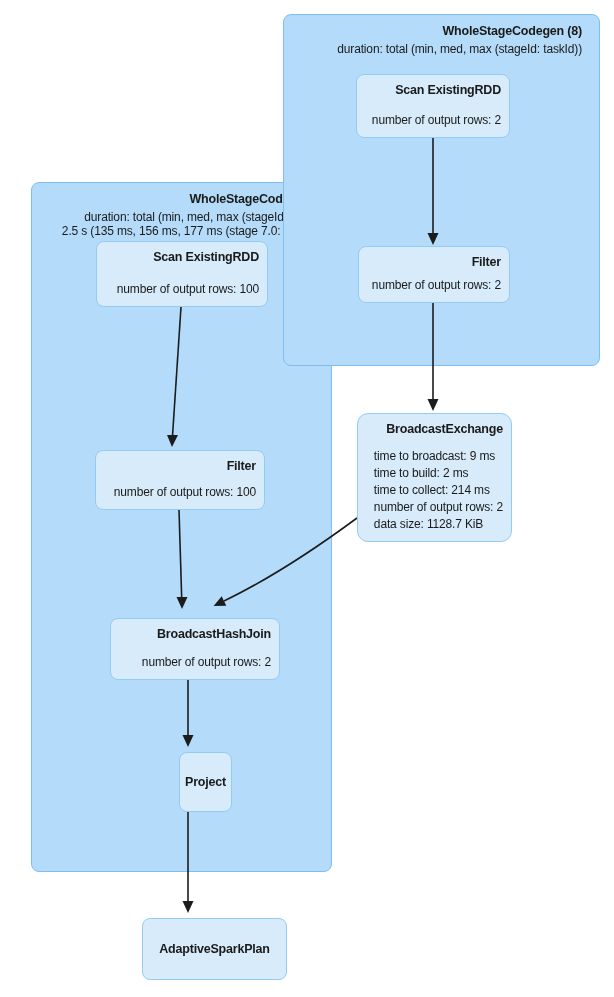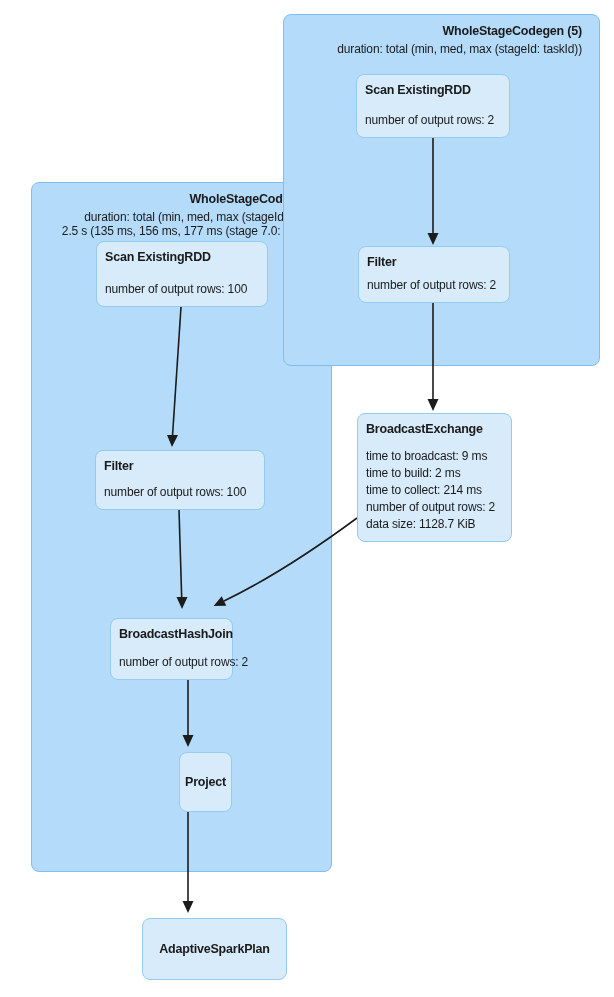--- a/index.html
+++ b/index.html
@@ -66,20 +66,21 @@
   .node {
     position: absolute;
     z-index: 4;
     background: var(--node-fill);
     border: 1px solid var(--node-border);
     border-radius: 8px;
     padding: 7px 8px 8px 8px;
     display: flex;
     flex-direction: column;
     justify-content: space-between;
+    align-items: flex-end;
   }
   .node-title {
     font-size: 12.5px;
     font-weight: bold;
     line-height: 16px;
     letter-spacing: -0.2px;
     white-space: nowrap;
   }
   .metric {
     font-size: 12px;
@@ -102,21 +103,21 @@
   <div class="cluster cluster-z1" style="left:31px; top:182px; width:301px; height:690px;">
     <div class="cluster-label" style="padding-right:2px;">
       <div class="cluster-title">WholeStageCodegen (2)</div>
       <div class="cluster-duration">duration: total (min, med, max (stageId: taskId))</div>
       <div class="cluster-duration">2.5 s (135 ms, 156 ms, 177 ms (stage 7.0: task 43))</div>
     </div>
   </div>
 
   <div class="cluster cluster-z2" style="left:283px; top:14px; width:317px; height:352px;">
     <div class="cluster-label" style="padding-right:17px;">
-      <div class="cluster-title">WholeStageCodegen (5)</div>
+      <div class="cluster-title">WholeStageCodegen (8)</div>
       <div class="cluster-duration">duration: total (min, med, max (stageId: taskId))</div>
     </div>
   </div>
 
   <svg class="edge-layer" width="614" height="997" viewBox="0 0 614 997">
     <g>
       <path class="edge" d="M433,138 L433,234"></path>
       <polygon class="arrowhead" points="427.5,233 438.5,233 433,245"></polygon>
     </g>
     <g>
@@ -166,32 +167,32 @@
     </div>
   </div>
 
   <div class="node" style="left:95px; top:450px; width:170px; height:60px;">
     <div class="node-title">Filter</div>
     <div class="node-metrics">
       <div class="metric">number of output rows: 100</div>
     </div>
   </div>
 
-  <div class="node" style="left:357px; top:413px; width:155px; height:129px;">
+  <div class="node" style="left:357px; top:413px; width:155px; height:129px;border-radius:11px;">
     <div class="node-title">BroadcastExchange</div>
     <div class="node-metrics">
       <div class="metric">time to broadcast: 9 ms</div>
       <div class="metric">time to build: 2 ms</div>
       <div class="metric">time to collect: 214 ms</div>
       <div class="metric">number of output rows: 2</div>
       <div class="metric">data size: 1128.7 KiB</div>
     </div>
   </div>
 
-  <div class="node" style="left:110px; top:618px; width:123px; height:62px;">
+  <div class="node" style="left:110px; top:618px; width:170px; height:62px;">
     <div class="node-title">BroadcastHashJoin</div>
     <div class="node-metrics">
       <div class="metric">number of output rows: 2</div>
     </div>
   </div>
 
   <div class="node node-center" style="left:163px; top:752px; width:53px; height:60px;">
     <div class="node-title">Project</div>
   </div>
 

